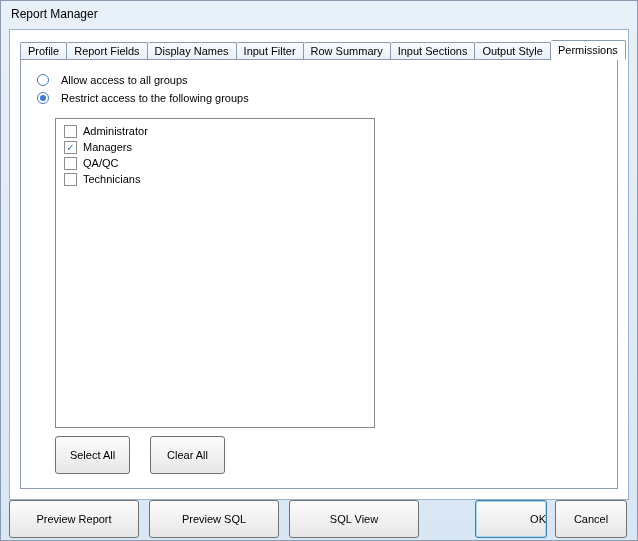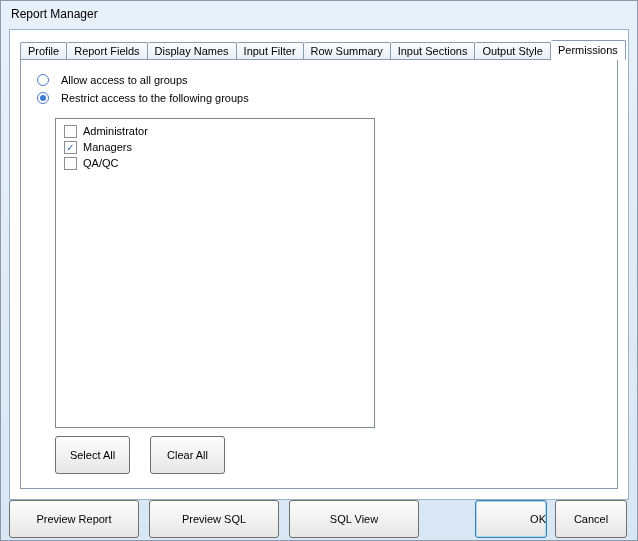--- a/index.html
+++ b/index.html
@@ -192,20 +192,24 @@
           <span>Administrator</span>
         </div>
         <div class="group-item">
           <span class="cb">✓</span>
           <span>Managers</span>
         </div>
         <div class="group-item">
           <span class="cb"></span>
           <span>QA/QC</span>
         </div>
+        <div class="group-item">
+          <span class="cb"></span>
+          <span>Technicians</span>
+        </div>
       </div>
 
       <div class="row-below">
         <button class="btn">Select All</button>
         <button class="btn">Clear All</button>
       </div>
     </div>
   </div>
 
   <div class="bottom-bar">

